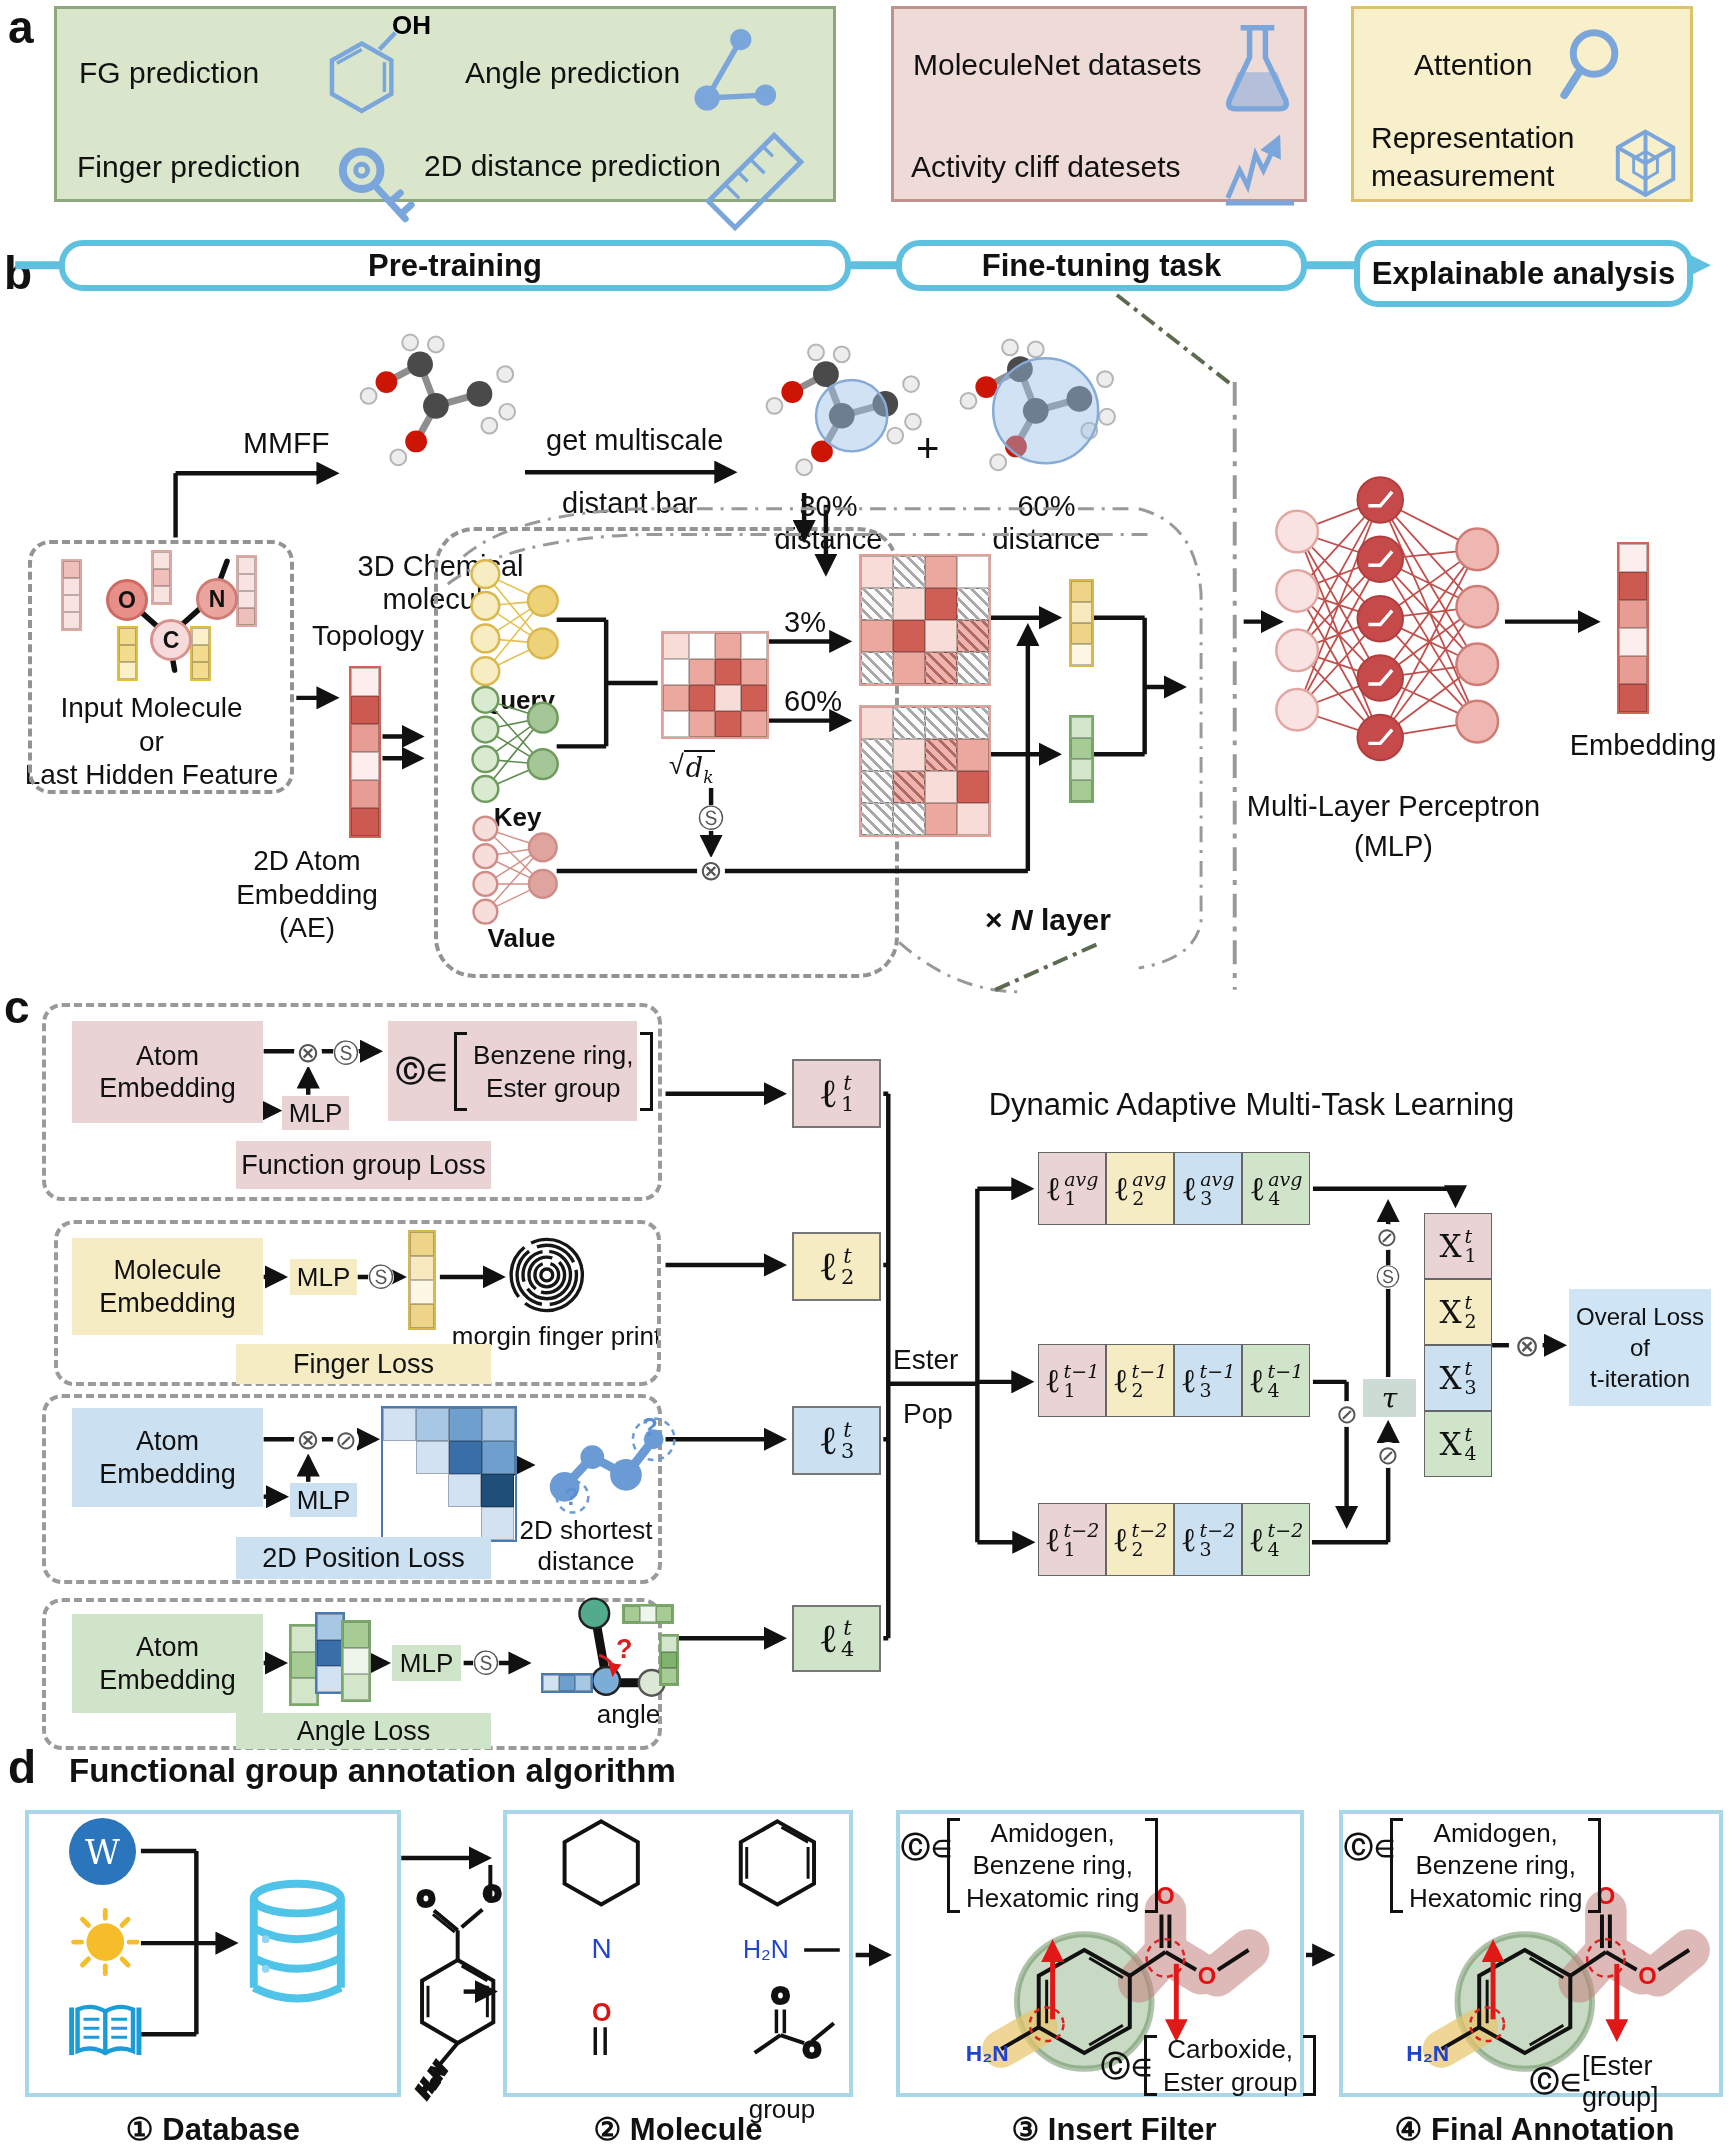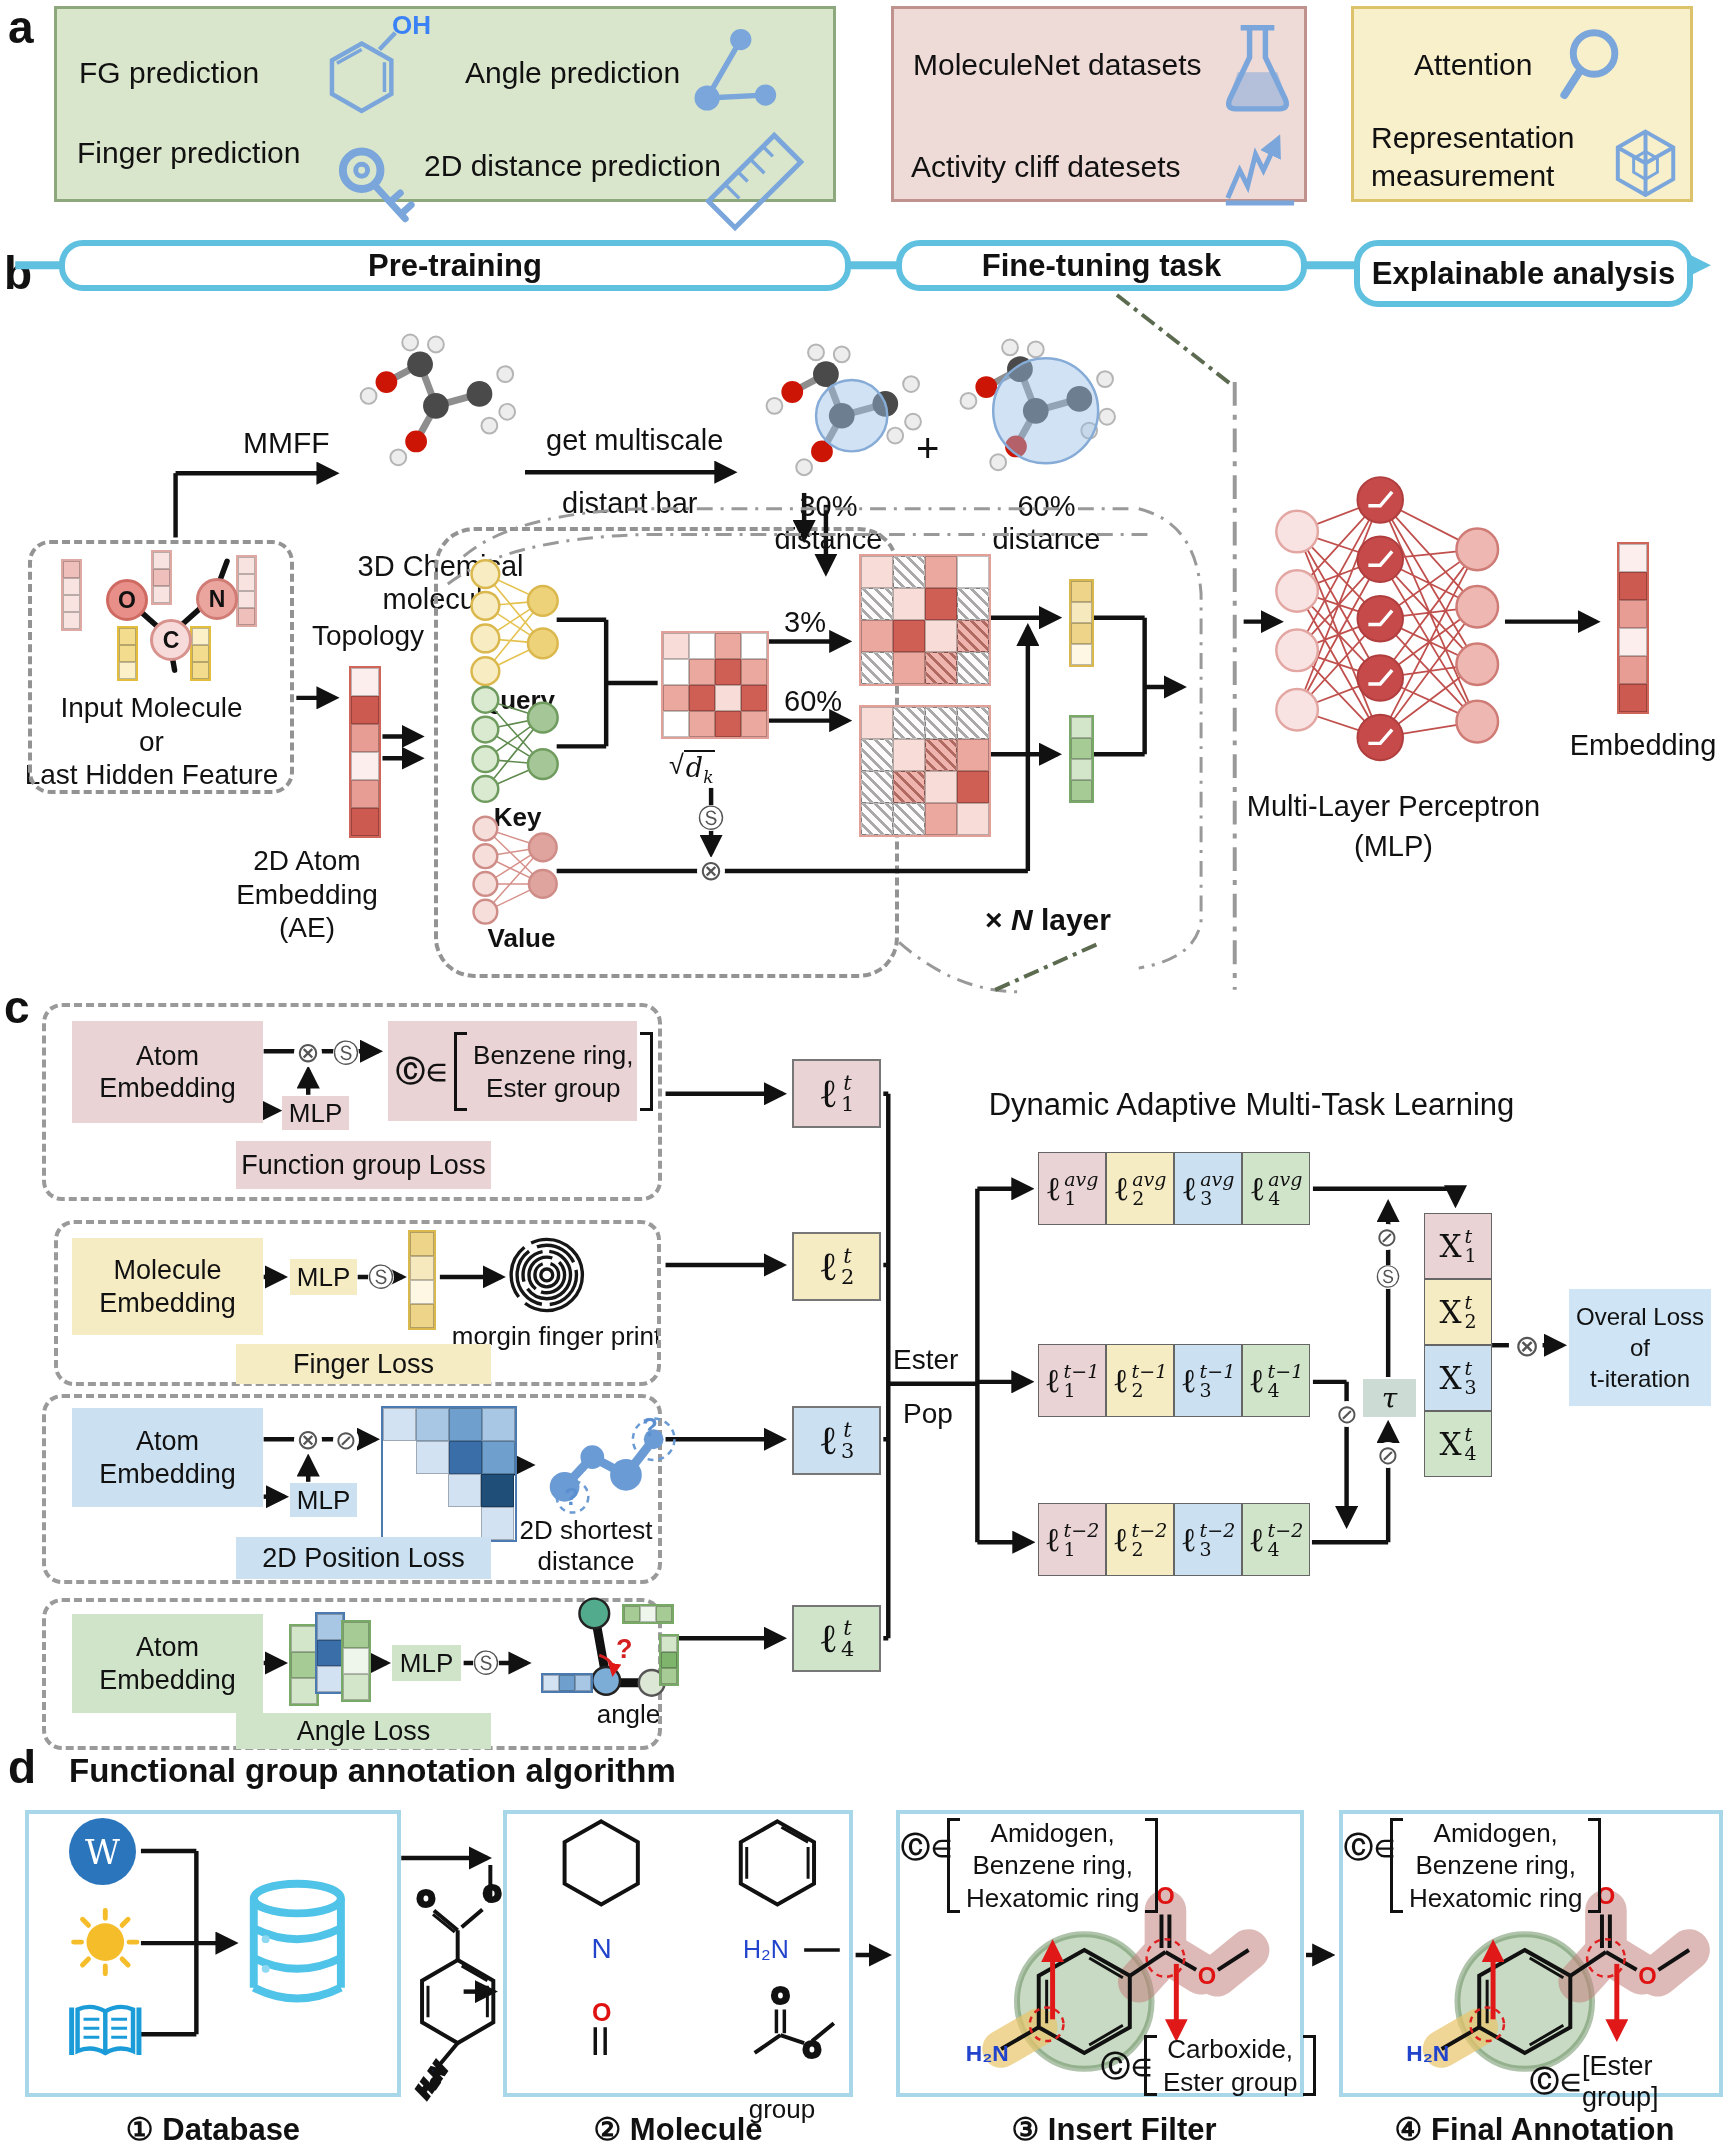--- a/index.html
+++ b/index.html
@@ -406,23 +406,23 @@
   <path d="M118 168 V94" stroke="#e01818" stroke-width="5" marker-end="url(#ar)" fill="none"></path>
   <path d="M243 112 V184" stroke="#e01818" stroke-width="5" marker-end="url(#ar)" fill="none"></path>
   <circle cx="112" cy="173" r="17" fill="none" stroke="#e02020" stroke-width="2.5" stroke-dasharray="6 5"></circle>
   <circle cx="232" cy="106" r="19" fill="none" stroke="#e02020" stroke-width="2.5" stroke-dasharray="6 5"></circle>
 </g>
 </svg>
 
 <div class="abs panel-label" style="left:8px;top:0px">a</div>
 <div class="abs abox" style="left:54px;top:6px;width:782px;height:196px;background:#d9e6cb;border-color:#8ca87c"></div>
 <div class="abs itm" style="left:79px;top:56px">FG prediction</div>
-<div class="abs" style="left:392px;top:10px;font-size:26px;font-weight:bold;color:#3b82f6;z-index:3">OH</div>
+<div class="abs" style="left:392px;top:10px;font-size:26px;font-weight:bold;color:#000000;z-index:3">OH</div>
 <div class="abs itm" style="left:465px;top:56px">Angle prediction</div>
-<div class="abs itm" style="left:77px;top:136px">Finger prediction</div>
+<div class="abs itm" style="left:77px;top:150px">Finger prediction</div>
 <div class="abs itm" style="left:424px;top:149px">2D distance prediction</div>
 
 <div class="abs abox" style="left:891px;top:6px;width:416px;height:196px;background:#eedad6;border-color:#c0928e"></div>
 <div class="abs itm" style="left:913px;top:48px">MoleculeNet datasets</div>
 <div class="abs itm" style="left:911px;top:150px">Activity cliff datesets</div>
 
 <div class="abs abox" style="left:1351px;top:6px;width:342px;height:196px;background:#f8efcb;border-color:#ddc26c"></div>
 <div class="abs itm" style="left:1414px;top:48px">Attention</div>
 <div class="abs itm prel" style="left:1371px;top:119px;line-height:1.25">Representation
 measurement</div>

